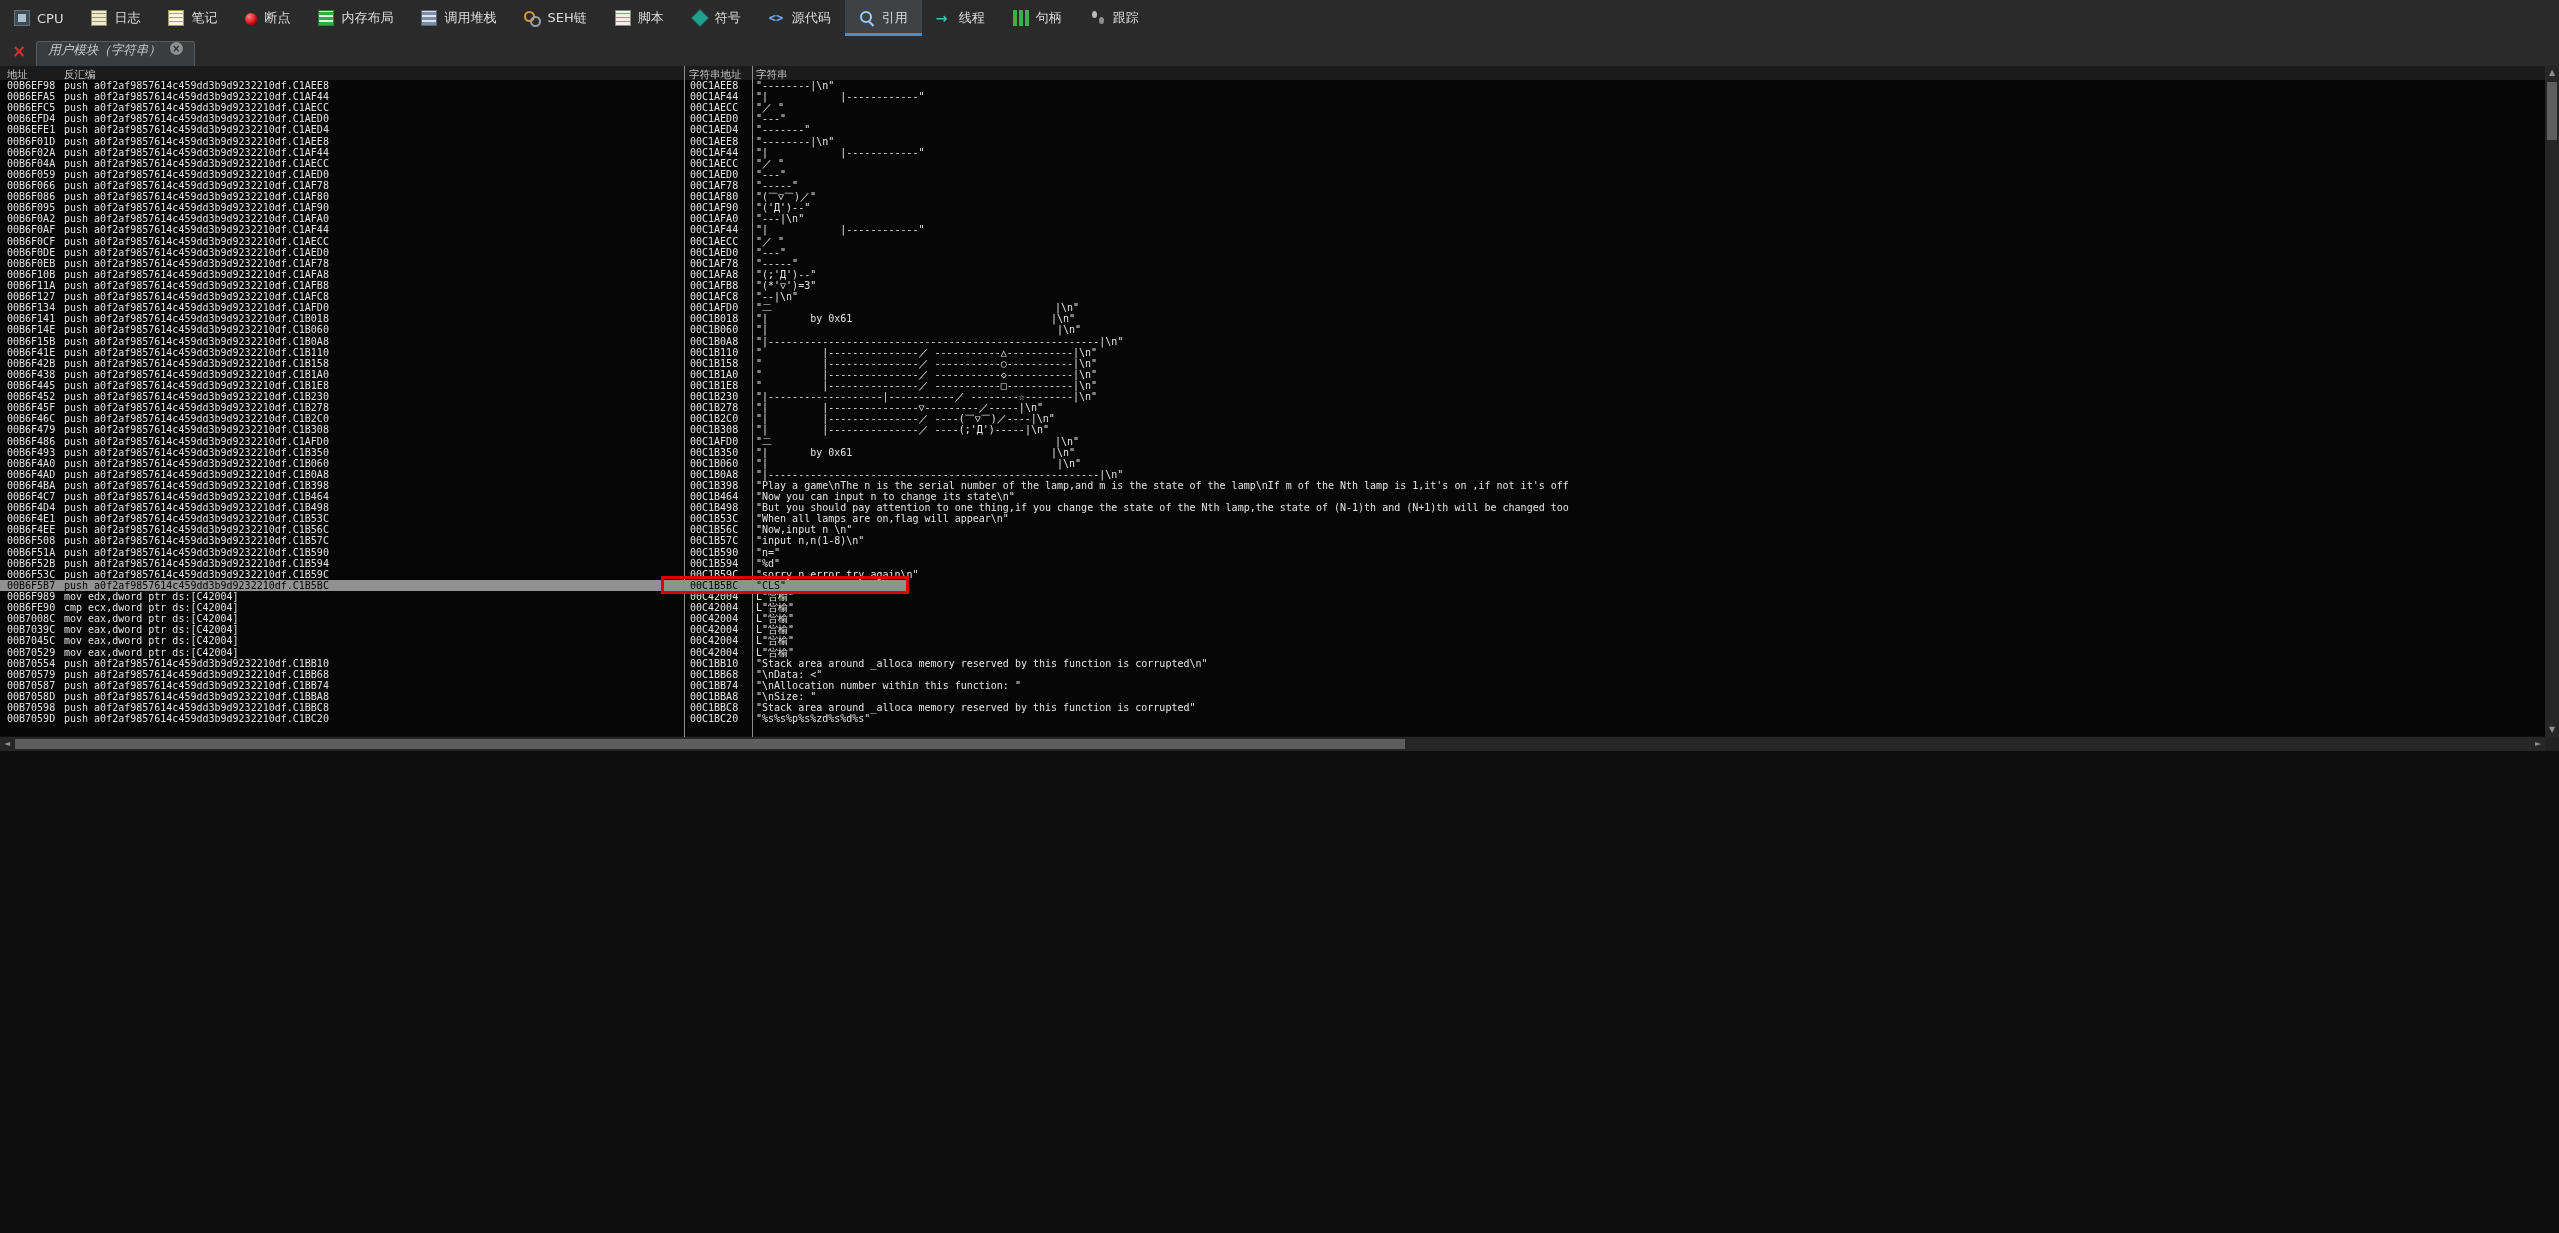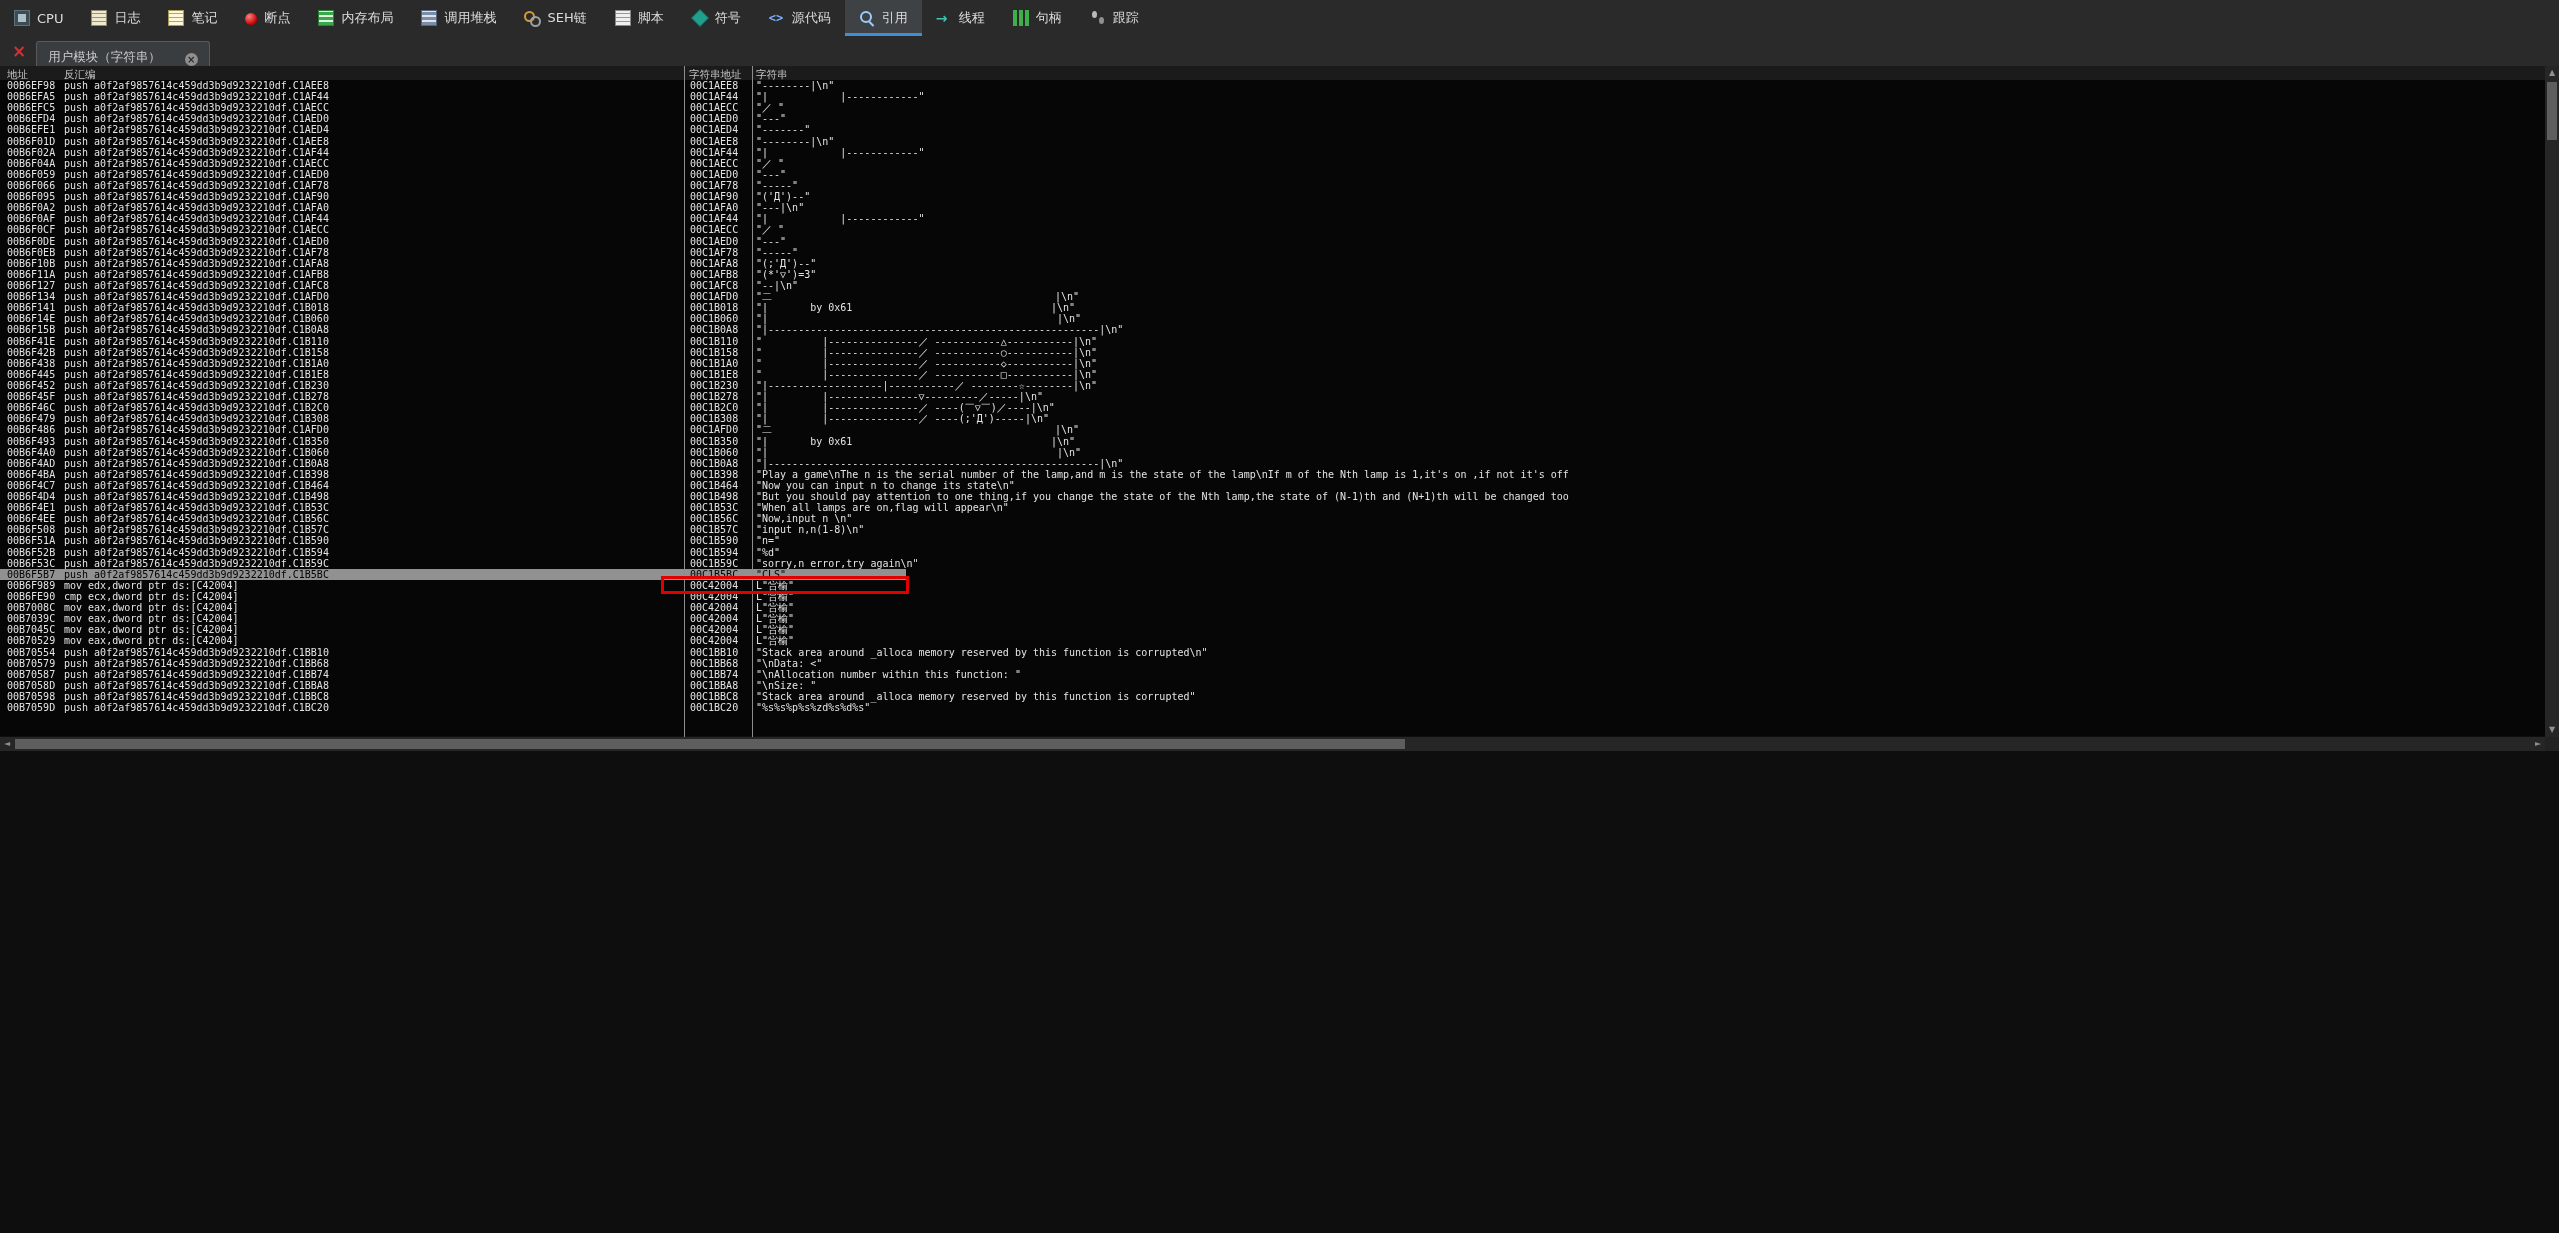--- a/index.html
+++ b/index.html
@@ -26,21 +26,21 @@
   .references-icon::before{content:"";position:absolute;left:1px;top:1px;width:8px;height:8px;border:2px solid #9ecbff;border-radius:50%;}
   .references-icon::after{content:"";position:absolute;left:11px;top:11px;width:6px;height:2px;background:#9ecbff;transform:rotate(45deg);transform-origin:0 0;}
   .threads-icon::before{content:"\2192";color:#43c1b2;font-weight:bold;font-size:14px;line-height:16px;}
   .handles-icon{background:linear-gradient(90deg,#3fae4c 0 4px,transparent 4px 6px,#3fae4c 6px 10px,transparent 10px 12px,#3fae4c 12px 16px);}
   .trace-icon::before{content:"";position:absolute;left:2px;top:1px;width:5px;height:7px;background:#b9b9b9;border-radius:50%;}
   .trace-icon::after{content:"";position:absolute;left:9px;top:7px;width:5px;height:7px;background:#8f8f8f;border-radius:50%;}
 
   
   .tabbar{position:absolute;top:36px;left:0;right:0;height:30px;background:#2a2a2b;border-bottom:1px solid #161616;display:flex;align-items:flex-end;}
   .close-all{color:#d83030;font-weight:bold;font-size:17px;line-height:17px;margin:0 10px 6px 12px;cursor:default;}
-  .doc-tab{height:24px;display:flex;align-items:flex-end;gap:24px;padding:0 11px;background:#3a3d3f;border:1px solid #5a5a5a;border-bottom:none;border-radius:3px 3px 0 0;color:#cccccc;font-size:12.5px;}
+  .doc-tab{height:24px;display:flex;align-items:flex-start;gap:9px;padding:0 11px;background:#3a3d3f;border:1px solid #5a5a5a;border-bottom:none;border-radius:3px 3px 0 0;color:#cccccc;font-size:12.5px;font-style:italic;}
   .close-circle{width:13px;height:13px;border-radius:50%;background:#8f8f8f;color:#2a2a2a;font-size:10px;line-height:13px;text-align:center;font-weight:bold;}
 
   
   .thead{position:absolute;top:66px;left:0;right:14px;height:14px;background:#1b1b1b;color:#c4c4c4;font-size:10.5px;}
   .thead span{position:absolute;top:2px;white-space:pre;}
   .h0{left:7px;}.h1{left:64px;}.h2{left:689px;}.h3{left:756px;}
   .tbody{position:absolute;top:80px;left:0;right:14px;height:656px;background:#060606;overflow:hidden;
          font-family:"DejaVu Sans Mono","Liberation Mono",monospace;font-size:10px;color:#e4e4e4;}
   .trow{position:relative;height:11.118px;}
   .cell{position:absolute;top:0;line-height:11px;white-space:pre;z-index:3;}
@@ -197,20 +197,26 @@
         <span class="cell c2">00C1AED0</span>
         <span class="cell c3">"---"</span>
       </div>
       <div class="trow">
         <span class="cell c0">00B6F066</span>
         <span class="cell c1">push a0f2af9857614c459dd3b9d9232210df.C1AF78</span>
         <span class="cell c2">00C1AF78</span>
         <span class="cell c3">"-----"</span>
       </div>
       <div class="trow">
+        <span class="cell c0">00B6F086</span>
+        <span class="cell c1">push a0f2af9857614c459dd3b9d9232210df.C1AF80</span>
+        <span class="cell c2">00C1AF80</span>
+        <span class="cell c3">"(￣▽￣)／"</span>
+      </div>
+      <div class="trow">
         <span class="cell c0">00B6F095</span>
         <span class="cell c1">push a0f2af9857614c459dd3b9d9232210df.C1AF90</span>
         <span class="cell c2">00C1AF90</span>
         <span class="cell c3">"('Д')--"</span>
       </div>
       <div class="trow">
         <span class="cell c0">00B6F0A2</span>
         <span class="cell c1">push a0f2af9857614c459dd3b9d9232210df.C1AFA0</span>
         <span class="cell c2">00C1AFA0</span>
         <span class="cell c3">"---|\n"</span>

